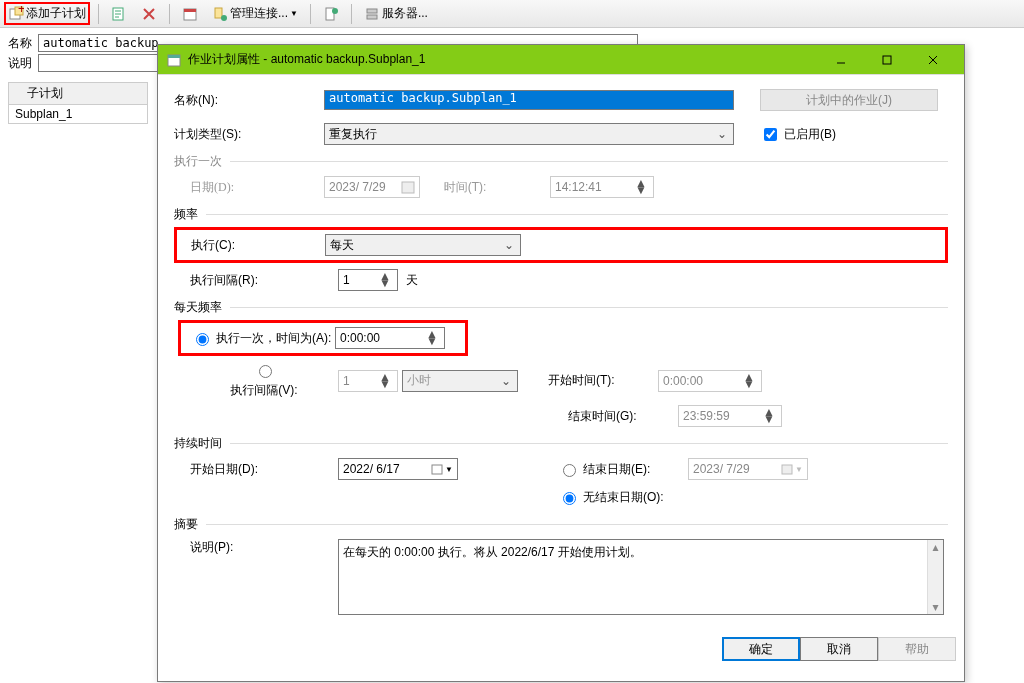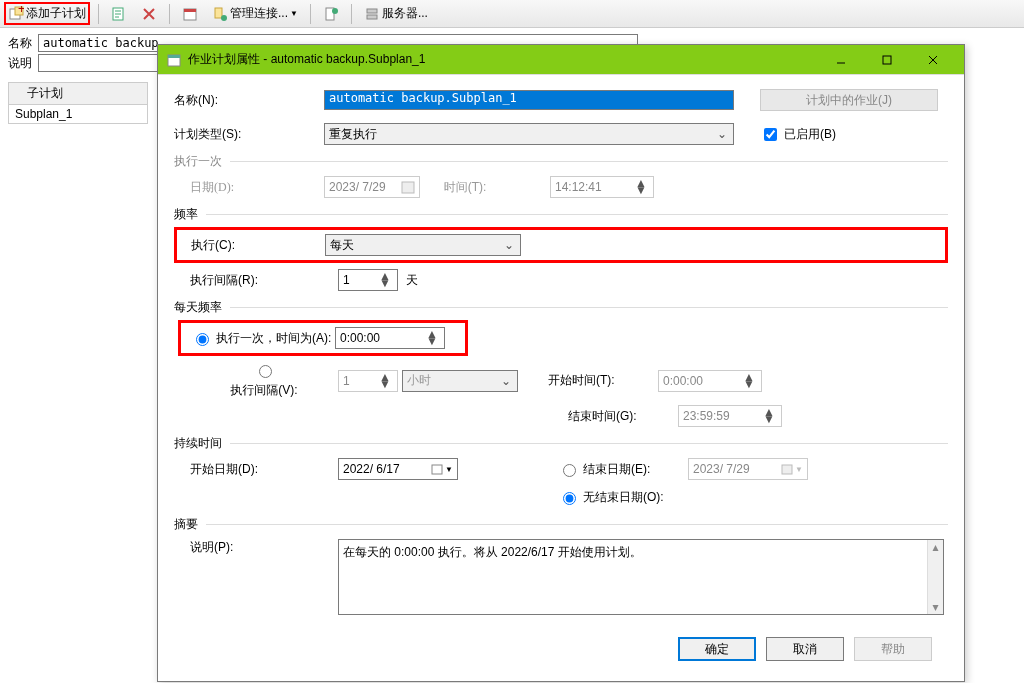--- a/index.html
+++ b/index.html
@@ -57,21 +57,21 @@
     .spinner-input { width: 60px; height: 22px; border: 1px solid #7a7a7a; background: #fff; display: flex; align-items: center; padding: 0 4px; justify-content: space-between; }
     .spinner-input.disabled { border-color: #ccc; color: #888; }
     
     .red-box { border: 3px solid #ff0000; padding: 4px; }
     
     .radio-row { display: flex; align-items: center; gap: 4px; }
     
     .textarea-ctrl { width: 606px; height: 76px; border: 1px solid #7a7a7a; background: #fff; padding: 4px; resize: none; position: relative; }
     .textarea-scroll { position: absolute; right: 0; top: 0; bottom: 0; width: 16px; background: #f0f0f0; border-left: 1px solid #ddd; display: flex; flex-direction: column; justify-content: space-between; align-items: center; font-size: 8px; color: #888; }
     
-    .button-row { display: flex; gap: 10px; justify-content: flex-end; padding: 8px 32px; }
+    .button-row { display: flex; justify-content: flex-end; padding: 8px 8px; }
     .btn { width: 78px; height: 24px; border: 1px solid #7a7a7a; background: #f0f0f0; display: flex; align-items: center; justify-content: center; cursor: pointer; }
     .btn.primary { border: 2px solid #0078d7; }
     .btn.disabled { color: #888; border-color: #ccc; cursor: default; }
   </style>
 </head>
 <body>
 
 <div class="toolbar">
   <div class="toolbar-btn highlight-red">
     <span class="tb-icon">

